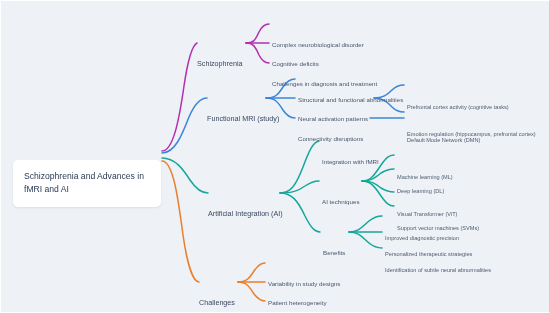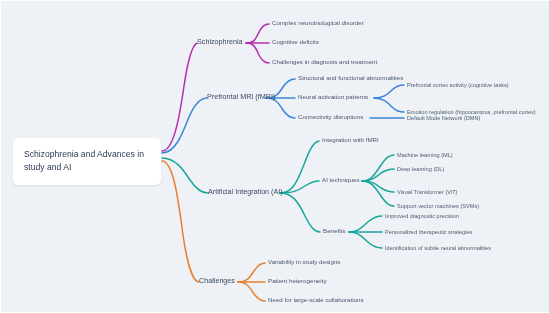--- a/index.html
+++ b/index.html
@@ -18,20 +18,21 @@
     border-right:1px solid #c9d2dc;
     border-top:1px solid #ffffff;
     border-bottom:1px solid #ffffff;
   }
   #wires{position:absolute;left:0;top:0;width:550px;height:313px;pointer-events:none;}
   .node{
     position:absolute;
     white-space:nowrap;
     color:#31405a;
     line-height:1.1;
+    margin-top:22px;
   }
   .root{
     left:12px;top:137px;
     width:148px;
     background:#ffffff;
     border-radius:5px;
     padding:10px 11px;
     box-sizing:border-box;
     font-size:8.6px;
     color:#2b3a55;
@@ -86,28 +87,28 @@
 
       <g stroke="#e8802e">
         <path d="M161,160 C172,160 177,196 182,234 C186,262 192,281 198,281"></path>
         <path d="M237,281 C245,281 248,278 253,270 C257,264 260,262 264,262"></path>
         <path d="M237,281 C247,281 254,281 264,281"></path>
         <path d="M237,281 C245,281 248,285 253,293 C257,298 260,300 264,300"></path>
       </g>
     </g>
   </svg>
 
-  <div class="node root">Schizophrenia and Advances in study and AI</div>
+  <div class="node root">Schizophrenia and Advances in fMRI and AI</div>
 
   <div class="node lvl1" style="left:196px;top:37px;">Schizophrenia</div>
   <div class="node lvl2" style="left:271px;top:19px;">Complex neurobiological disorder</div>
   <div class="node lvl2" style="left:271px;top:38px;">Cognitive deficits</div>
   <div class="node lvl2" style="left:271px;top:58px;">Challenges in diagnosis and treatment</div>
 
-  <div class="node lvl1" style="left:206px;top:92px;">Prefrontal MRI (fMRI)</div>
+  <div class="node lvl1" style="left:206px;top:92px;">Functional MRI (study)</div>
   <div class="node lvl2" style="left:297px;top:74px;">Structural and functional abnormalities</div>
   <div class="node lvl2" style="left:297px;top:93px;">Neural activation patterns</div>
   <div class="node lvl2" style="left:297px;top:113px;">Connectivity disruptions</div>
   <div class="node lvl3" style="left:406px;top:81px;">Prefrontal cortex activity (cognitive tasks)</div>
   <div class="node lvl3" style="left:406px;top:108px;">Emotion regulation (hippocampus, prefrontal cortex)</div>
   <div class="node lvl3" style="left:406px;top:114px;">Default Mode Network (DMN)</div>
 
   <div class="node lvl1" style="left:207px;top:187px;">Artificial Integration (AI)</div>
   <div class="node lvl2" style="left:321px;top:136px;">Integration with fMRI</div>
   <div class="node lvl2" style="left:321px;top:176px;">AI techniques</div>

